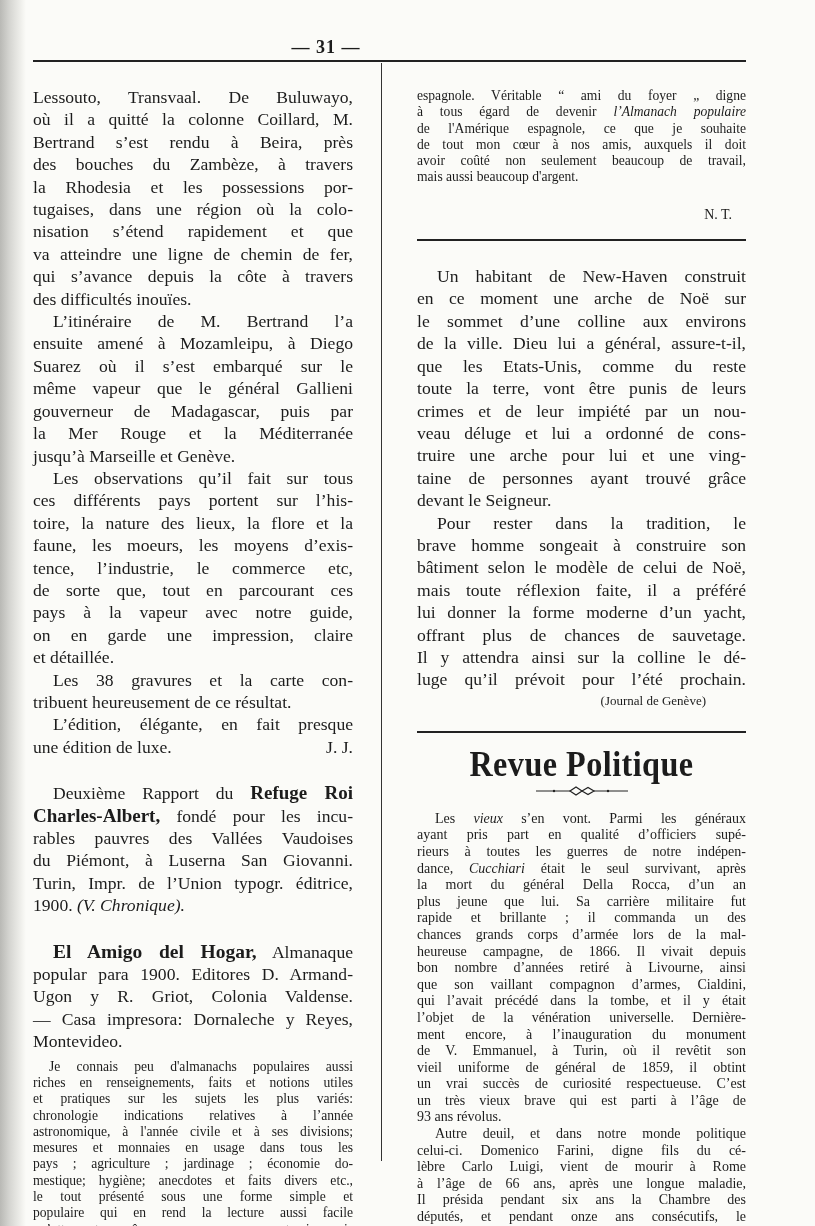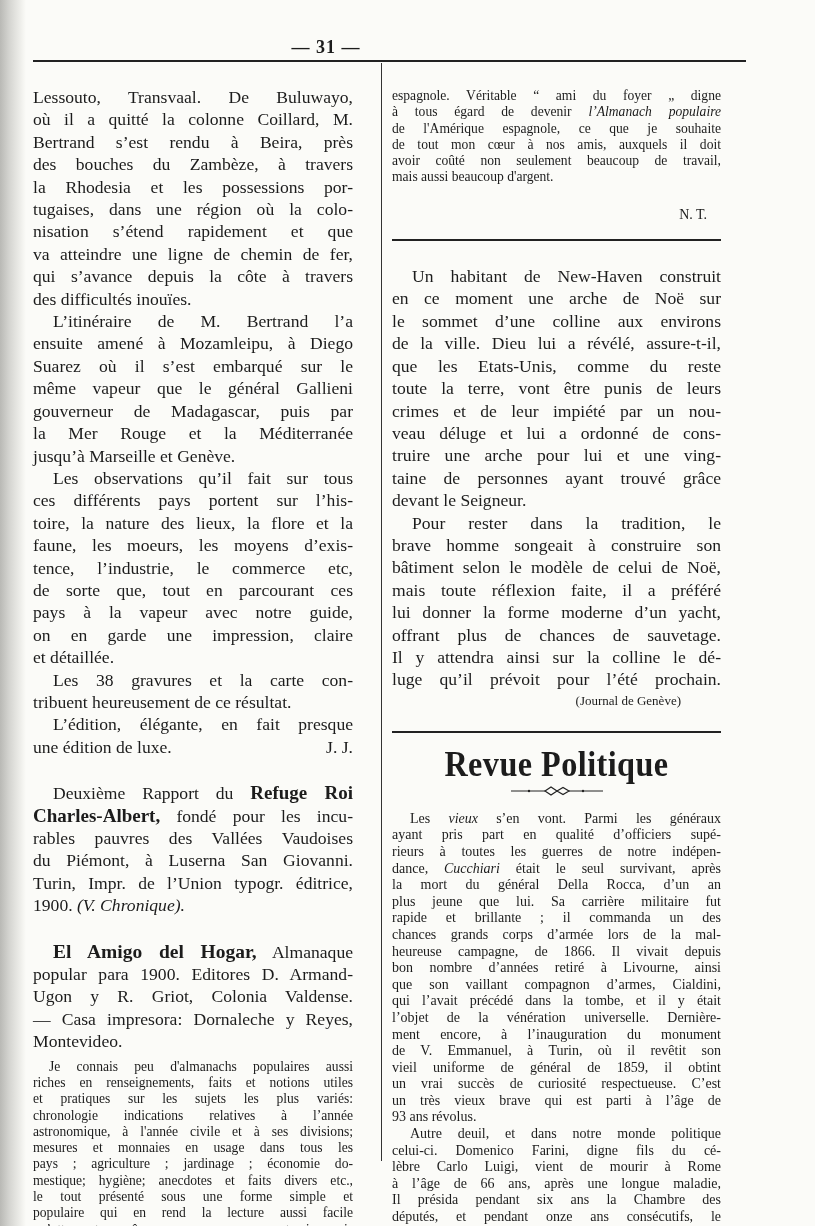--- a/index.html
+++ b/index.html
@@ -43,21 +43,21 @@
       border-left: 1.5px solid #333;
     }
     .col {
       position: absolute;
       text-align: justify;
     }
     .col-left {
       left: 33px; top: 86px; width: 320px;
     }
     .col-right {
-      left: 392px; top: 88px; width: 329px;
+      left: 417px; top: 88px; width: 329px;
     }
     .p-lg {
       font-size: 17.6px;
       line-height: 22.4px;
       margin: 0;
       text-align: justify;
       hyphens: none;
     }
     .p-sm {
       font-size: 13.6px;
@@ -208,21 +208,21 @@
 
   <div style="height:16px"></div>
   <div class="rule-sep"></div>
   <div style="height:24px"></div>
 
   <div>
     <p class="p-lg">
       <span class="line" style="padding-left:20px">Un habitant de New-Haven construit</span>
       <span class="line">en ce moment une arche de Noë sur</span>
       <span class="line">le sommet d’une colline aux environs</span>
-      <span class="line">de la ville. Dieu lui a révélé, assure-t-il,</span>
+      <span class="line">de la ville. Dieu lui a général, assure-t-il,</span>
       <span class="line">que les Etats-Unis, comme du reste</span>
       <span class="line">toute la terre, vont être punis de leurs</span>
       <span class="line">crimes et de leur impiété par un nou-</span>
       <span class="line">veau déluge et lui a ordonné de cons-</span>
       <span class="line">truire une arche pour lui et une ving-</span>
       <span class="line">taine de personnes ayant trouvé grâce</span>
       <span class="line last">devant le Seigneur.</span>
     </p>
     <p class="p-lg">
       <span class="line" style="padding-left:20px">Pour rester dans la tradition, le</span>

